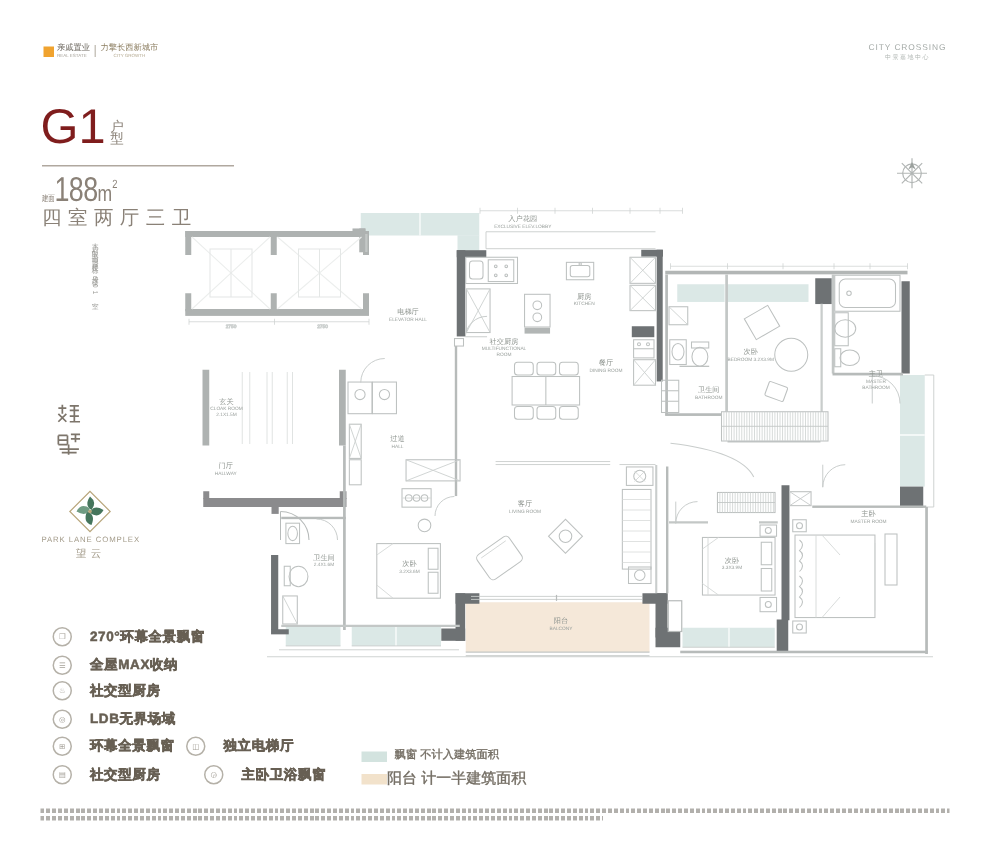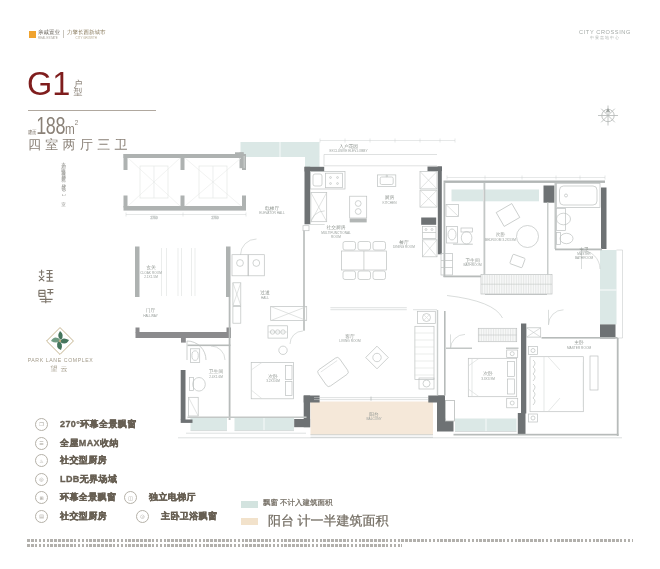--- a/index.html
+++ b/index.html
@@ -104,21 +104,21 @@
   </div>
 
 <div class="abs" style="left:241px;top:498px;display:flex;align-items:flex-end">
 
   <div style="width:17px;height:7px;background:#d3e3df"></div>
   <div style="font-size:7.5px;color:#746e64;margin-left:5px;-webkit-text-stroke:0.25px #746e64">飘窗 不计入建筑面积</div>
 </div>
 <div class="abs" style="left:241px;top:512px;display:flex;align-items:center">
 
   <div style="width:17px;height:7px;background:#f2e2cb"></div>
-  <div style="font-size:13px;color:#746e64;margin-left:10px;-webkit-text-stroke:0.25px #746e64">阳台 计一半建筑面积</div>
+  <div style="font-size:10px;color:#746e64;margin-left:0;-webkit-text-stroke:0.25px #746e64">阳台 计一半建筑面积</div>
 </div>
 
 <div class="abs" style="left:570px;top:29px;width:70px;text-align:center;color:#a3a9a6">
   <div style="font-size:5.6px;letter-spacing:0.6px">CITY CROSSING</div>
   <div style="font-size:4px;letter-spacing:1px;color:#b0b6b3">中景嘉地中心</div>
 </div>
 
 <div class="abs" style="left:27px;top:539px;width:606px;height:3.2px;background:repeating-linear-gradient(90deg,#b2b0ac 0 2.6px,#fff0 2.6px 3.9px)"></div>
 <div class="abs" style="left:27px;top:544.2px;width:375px;height:3.2px;background:repeating-linear-gradient(90deg,#b2b0ac 0 2.6px,#fff0 2.6px 3.9px)"></div>
 <svg class="abs" style="left:0;top:0" width="660" height="569" viewBox="0 0 660 569">

